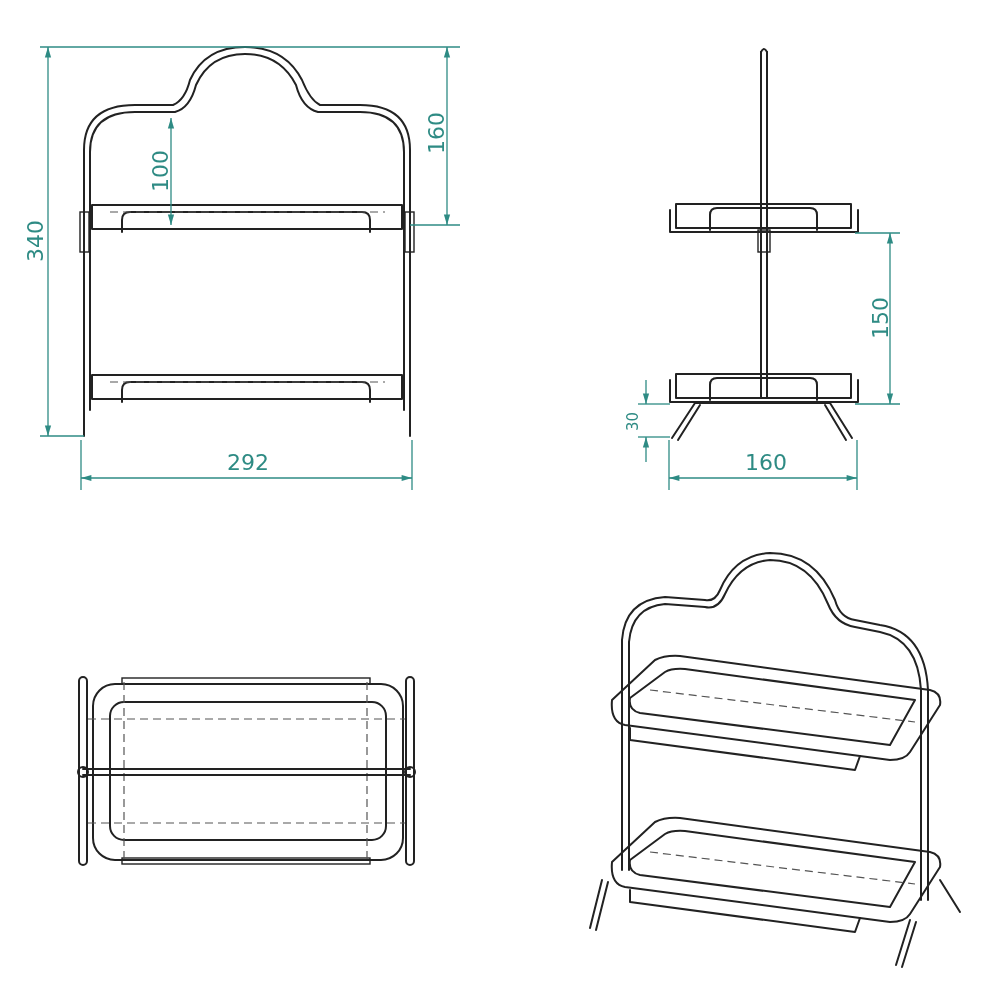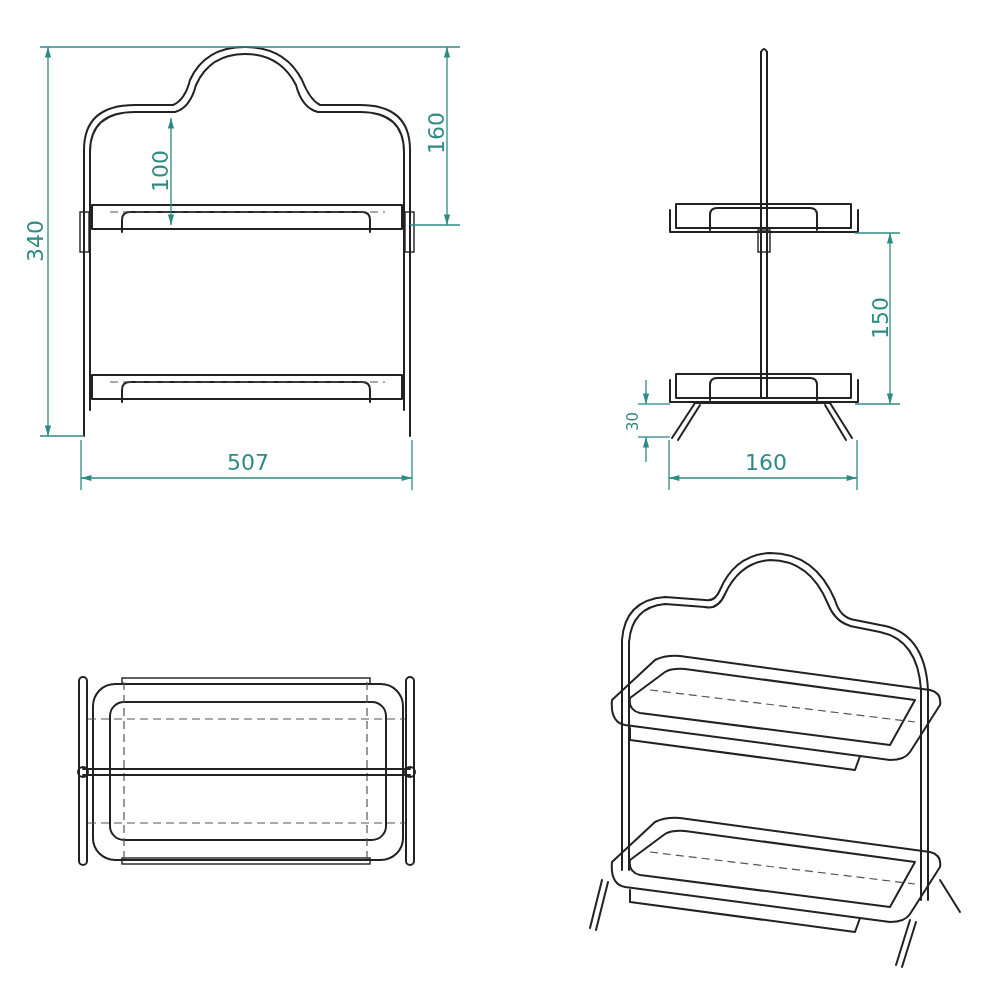--- a/index.html
+++ b/index.html
@@ -105,17 +105,17 @@
   <path class="obj" d="M630,890 L630,902 L855,932 L860,918"></path>
   <path class="obj" d="M602,880 L590,928 M608,882 L596,930"></path>
   <path class="obj" d="M910,920 L896,965 M916,922 L902,967"></path>
   <path class="obj" d="M940,880 L960,912"></path>
  </g>
 </svg>
 
 <div class="lbl rot" style="left:15px;top:230px;">340</div>
 <div class="lbl rot" style="left:416px;top:122px;">160</div>
 <div class="lbl rot" style="left:140px;top:160px;">100</div>
-<div class="lbl" style="left:227px;top:452px;">507</div>
+<div class="lbl" style="left:227px;top:452px;">292</div>
 <div class="lbl rot" style="left:860px;top:307px;">150</div>
 <div class="lbl rot" style="left:624px;top:414px;font-size:15px;">30</div>
 <div class="lbl" style="left:745px;top:452px;">160</div>
 </div>
 
 </body></html>

